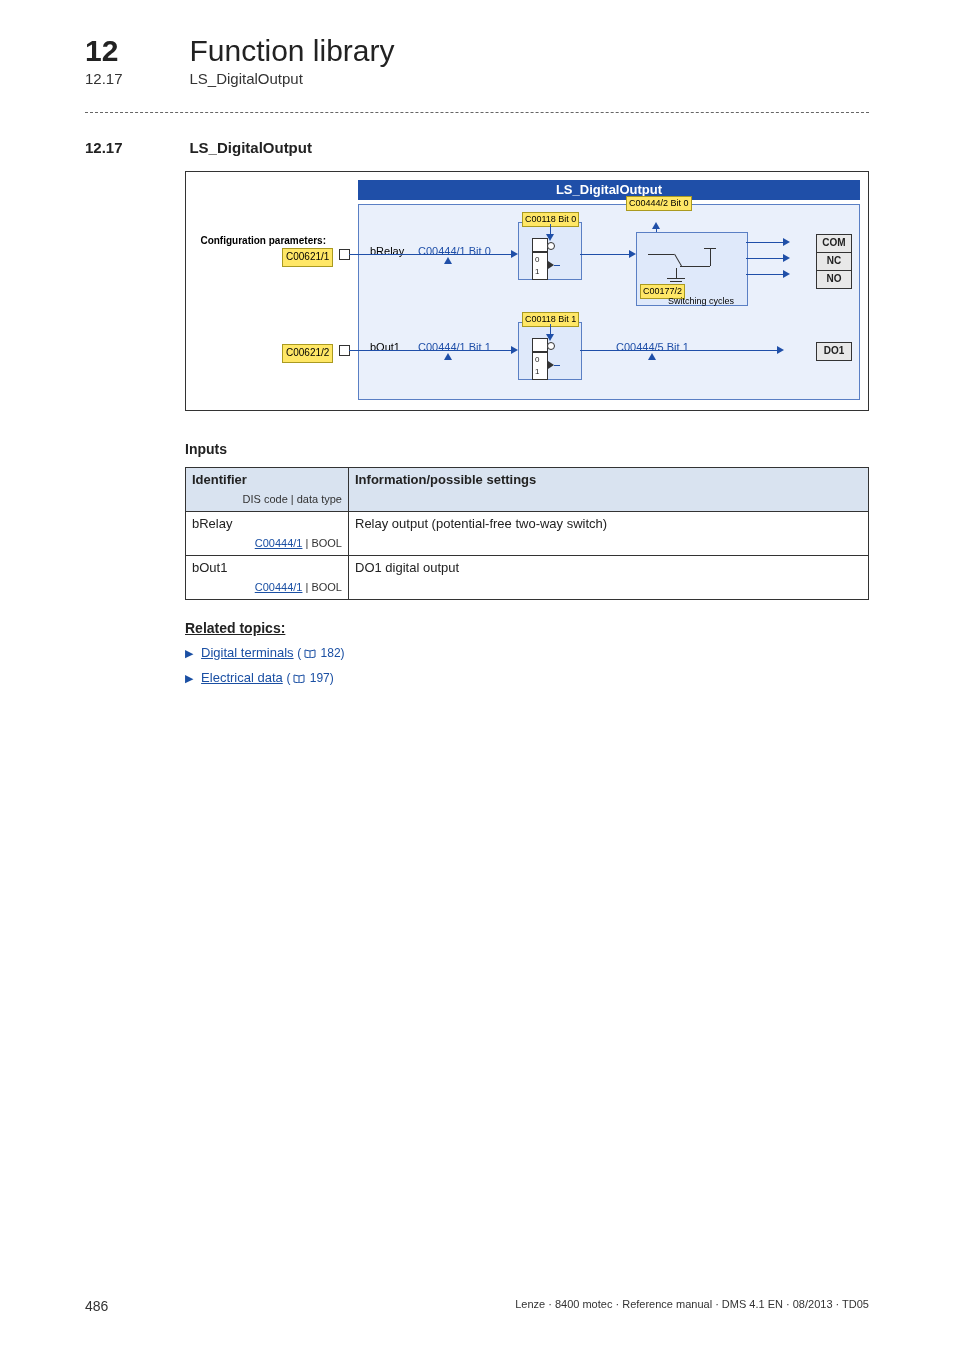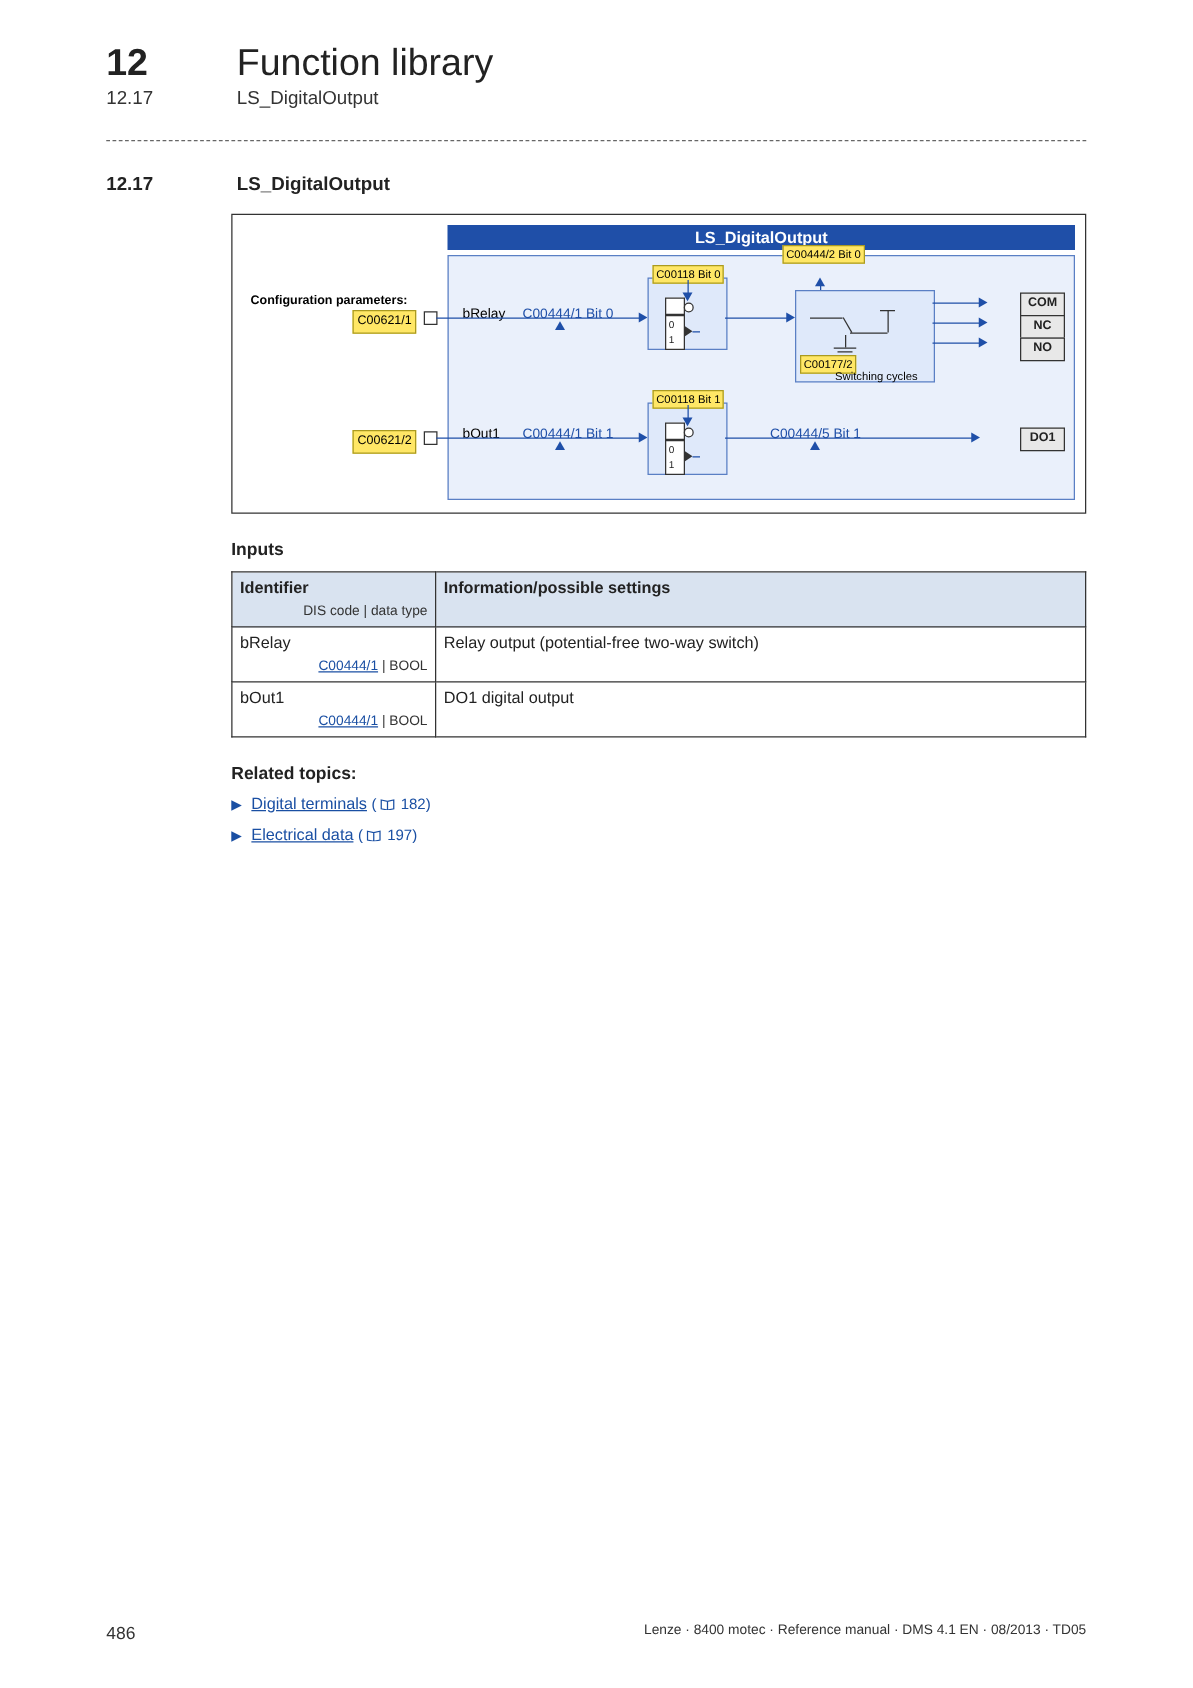--- a/index.html
+++ b/index.html
@@ -59,21 +59,21 @@
     font-weight: 700;
     display: inline-block;
   }
   .body-indent {
     margin-left: 100px;
     font-size: 14px;
     line-height: 1.45;
   }
   .intro { margin-top: 12px; }
   .h-inputs {
-    margin-top: 18px;
+    margin-top: 28px;
     font-weight: 700;
     font-size: 14px;
   }
   table.inputs {
     border-collapse: collapse;
     width: 100%;
     margin-top: 8px;
     font-size: 13px;
   }
   table.inputs th, table.inputs td {
@@ -98,21 +98,21 @@
     display: block;
     font-size: 11px;
     text-align: right;
     color: #333;
     margin-top: 2px;
   }
   .code-link {
     color: #1a4fa3;
     text-decoration: underline;
   }
-  .related { margin-top: 18px; font-weight:700; font-size:14px; }
+  .related { margin-top: 18px; font-weight:700; font-size:14px;text-decoration:underline; }
   .link-row {
     font-size: 13px;
     margin-top: 6px;
     color: #1a4fa3;
   }
   .link-row .tri { color:#1a4fa3; margin-right:4px; font-size:11px; }
   .link-row .u { text-decoration: underline; }
   .link-row .pg { color:#1a4fa3; font-size:12px; }
   .book-icon {
     display:inline-block; width:12px; height:9px; position:relative; top:1px;

